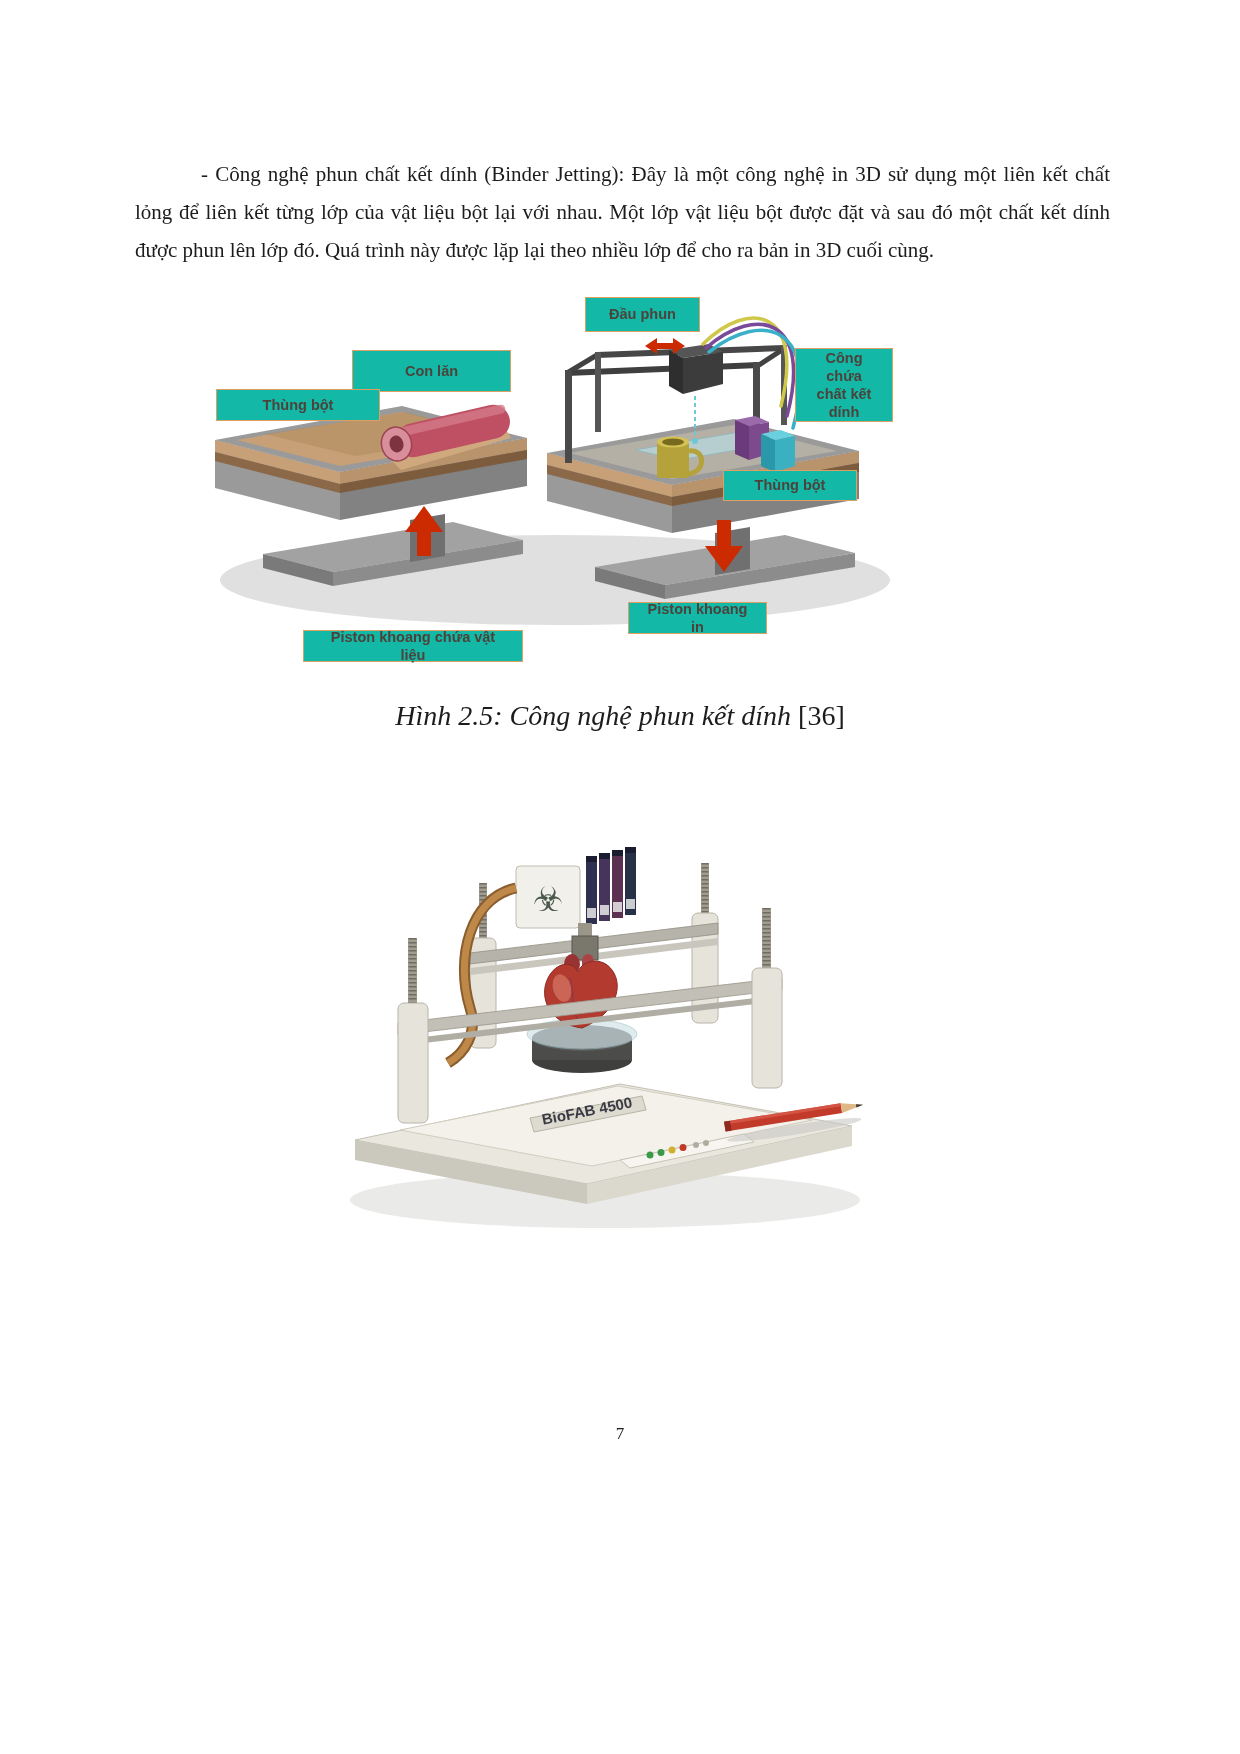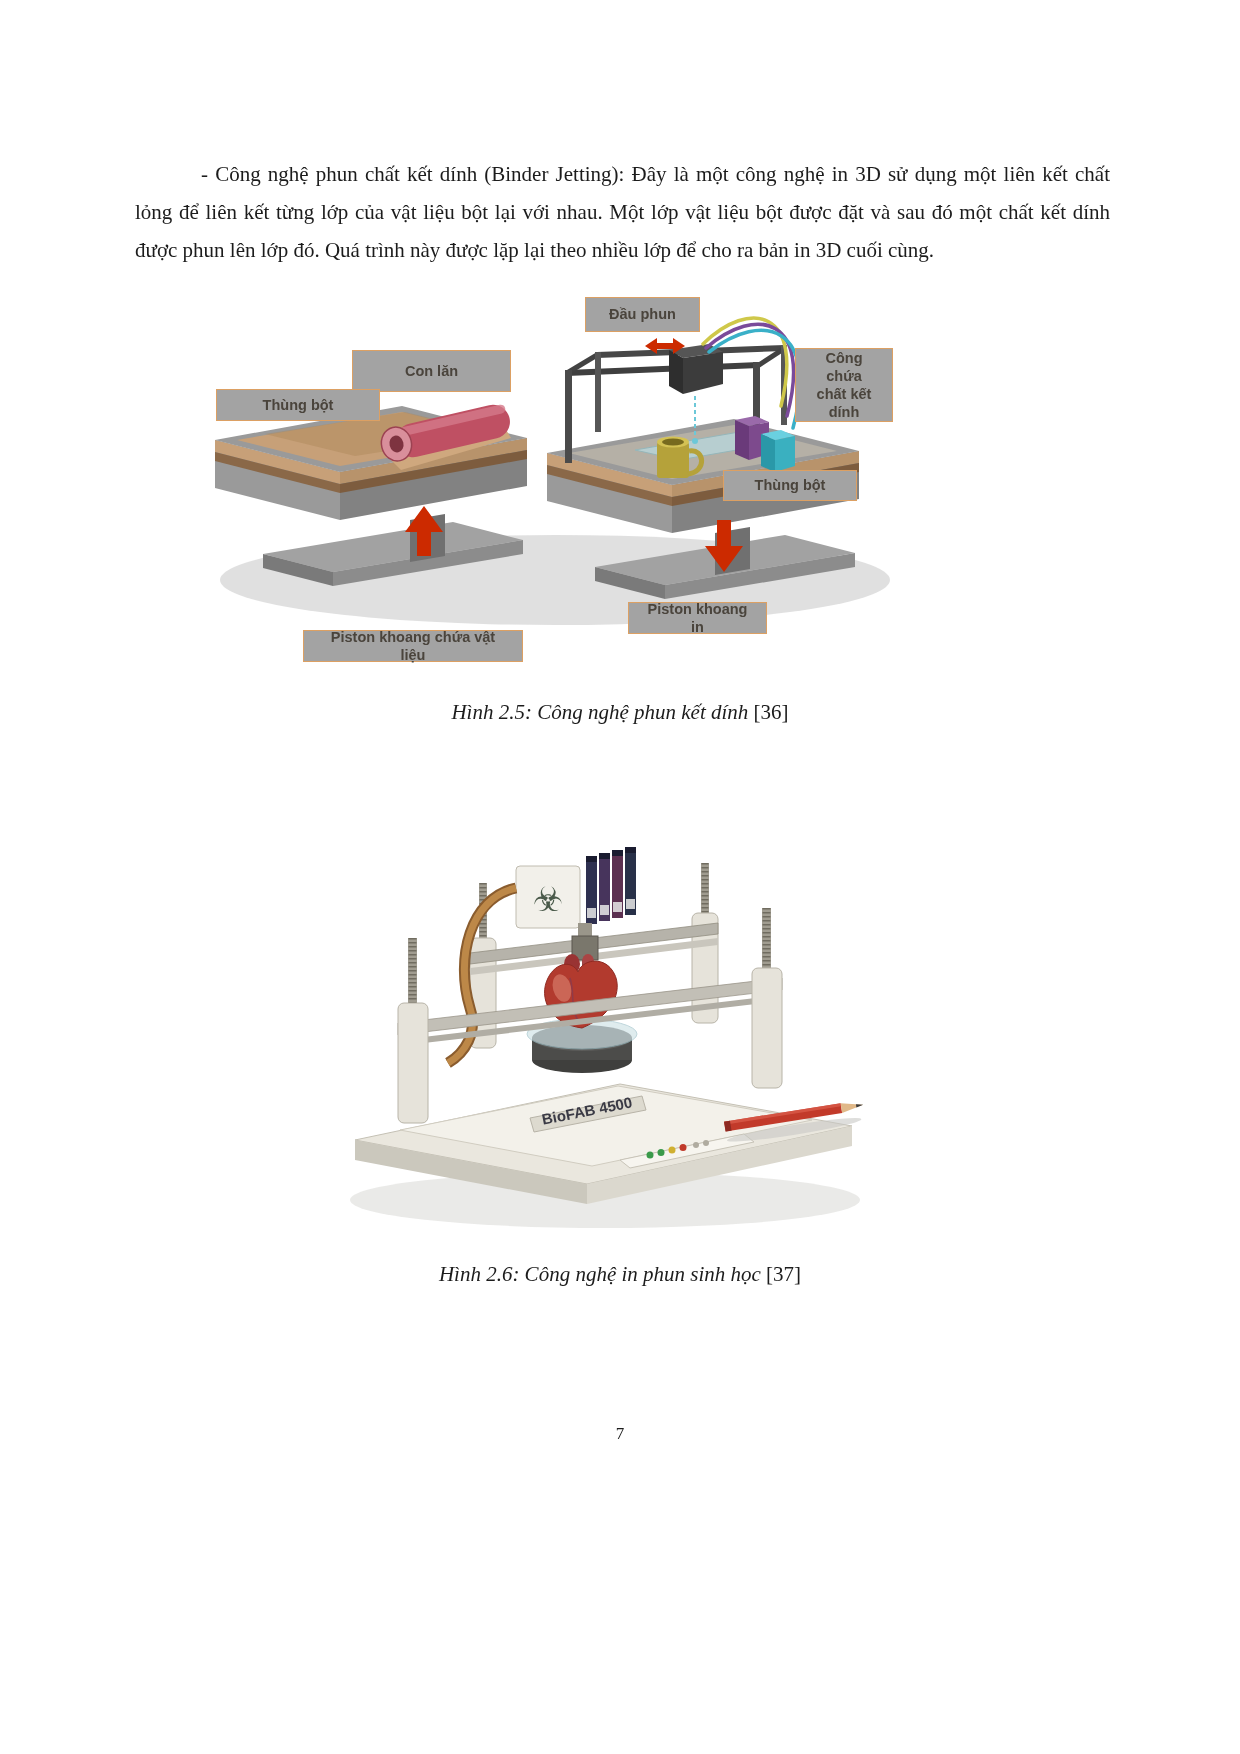--- a/index.html
+++ b/index.html
@@ -15,35 +15,35 @@
     position:absolute;
     left:135px;width:975px;
     font-size:21px;line-height:38px;
     text-align:justify;
   }
   .para-1{top:134px;text-indent:66px;}
   .para-2{top:748px;text-indent:66px;text-align:left;}
   .figure{position:absolute;}
   .fig-caption{
     position:absolute;left:0;width:1240px;
-    text-align:center;font-size:21px;
+    text-align:center;font-size:28px;
   }
   .fig-caption .cap-main{font-style:italic;}
   .fig-caption .cap-ref{font-style:normal;}
   .caption-25{top:700px;}
   .caption-26{top:1262px;}
   .page-number{
     position:absolute;left:0;width:1240px;top:1424px;
     text-align:center;font-size:17px;
   }
   
   .dlabel{
     position:absolute;
     display:flex;align-items:center;justify-content:center;
-    background:#a3a3a3;
+    background:#14b8a6;
     border:1.5px solid #dca063;
     color:#4a443c;
     font-family:"Liberation Sans", sans-serif;
     font-weight:700;font-size:14.5px;line-height:1.25;
     text-align:center;
     box-sizing:border-box;
     padding:2px 16px;
   }
   svg{display:block;}
 </style>
@@ -277,20 +277,16 @@
         <ellipse cx="0" cy="14" rx="68" ry="5" fill="#c8c8c4" opacity="0.6"></ellipse>
         <rect x="-68" y="-5" width="118" height="10" fill="#c23a2a"></rect>
         <rect x="-68" y="-5" width="118" height="3" fill="#d85a48" opacity="0.8"></rect>
         <polygon points="50,-5 72,0 50,5" fill="#e0b888"></polygon>
         <polygon points="65,-1.6 72,0 65,1.6" fill="#3a3a3a"></polygon>
         <rect x="-68" y="-5" width="6" height="10" fill="#8e2a22"></rect>
       </g>
     </svg>
   </div>
 
-  <div class="fig-caption caption-26">
-    <span class="cap-main">Hình 2.6: Công nghệ in phun sinh học</span>
-    <span class="cap-ref">[37]</span>
-  </div>
 
   <div class="page-number">7</div>
 
 </div>
 
 </body></html>

